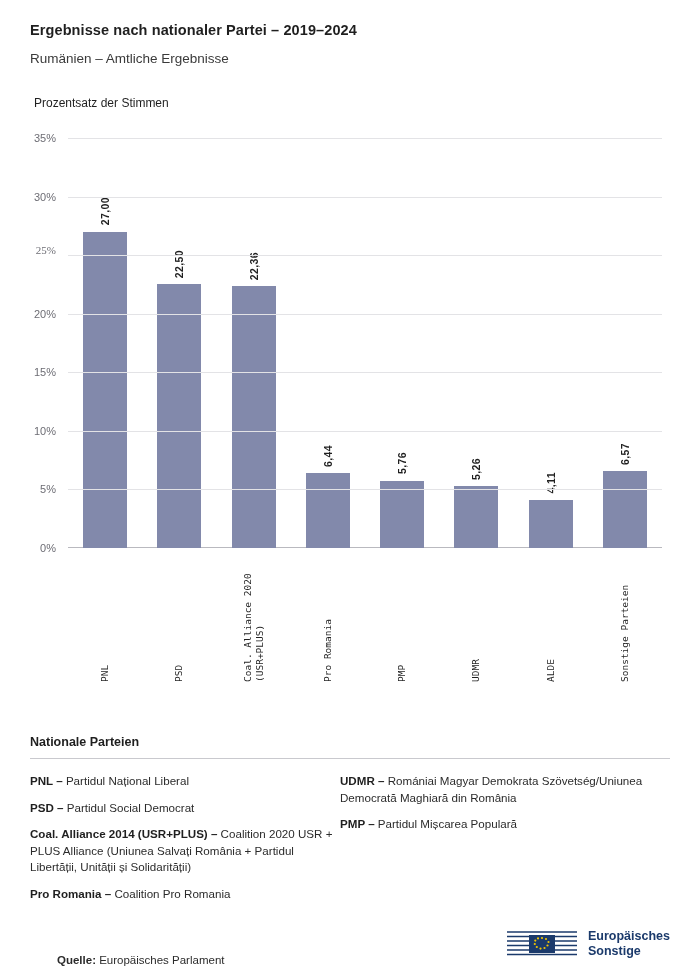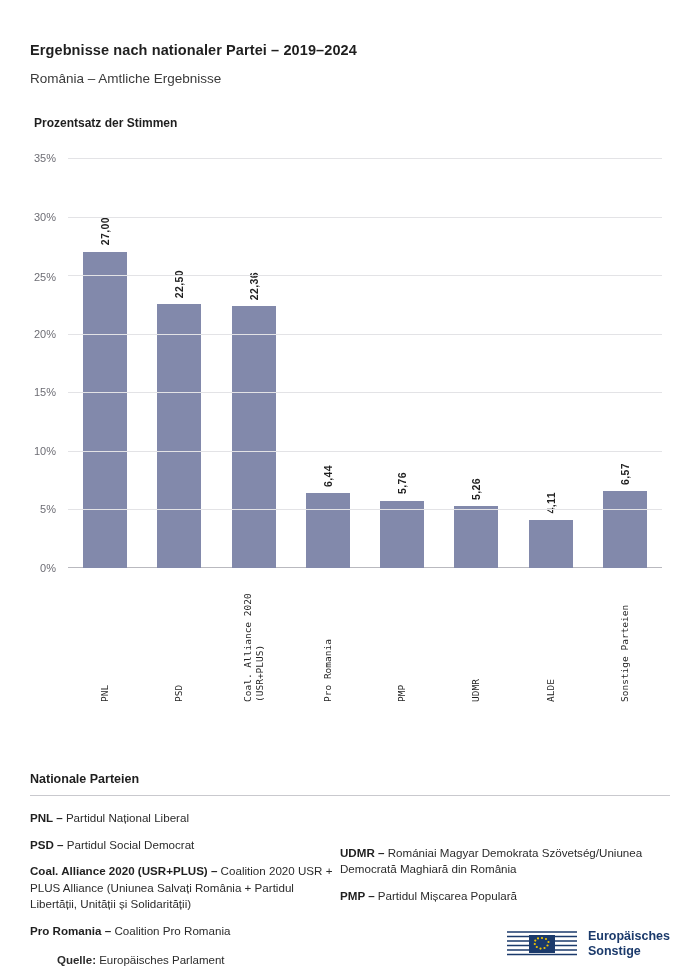--- a/index.html
+++ b/index.html
@@ -14,37 +14,36 @@
   }
   .page {
     position: relative;
     width: 700px;
     height: 980px;
     overflow: hidden;
   }
   
   .header {
     padding: 22px 48px 0 30px;
-    margin-top: 20px;
   }
   .title {
     font-size: 14.5px;
     font-weight: bold;
     color: #1f1f1f;
     letter-spacing: 0.1px;
   }
   .subtitle {
     font-size: 13.5px;
     color: #3a3a3a;
     margin-top: 13px;
     font-weight: normal;
   }
   .chart-label {
     font-size: 12px;
-    font-weight: bold;
+    font-weight: normal;
     color: #1f1f1f;
     margin-top: 30px;
     margin-left: 4px;
   }
   
   .chart-area {
     position: relative;
     margin: 18px 0 0 0;
     width: 700px;
     height: 560px;
@@ -145,32 +144,30 @@
   .legend-wrap {
     position: absolute;
     left: 30px;
     top: 735px;
     width: 640px;
   }
   .legend-title {
     font-size: 12.5px;
     font-weight: bold;
     color: #1f1f1f;
-    margin-top: 37px;
   }
   .legend-rule {
     margin-top: 9px;
     height: 1px;
     background: #c9c9ce;
     width: 640px;
   }
   .legend-cols {
     display: flex;
     margin-top: 14px;
-    align-items: center;
   }
   .legend-col {
     width: 310px;
   }
   .legend-entry {
     font-size: 11.6px;
     line-height: 16.5px;
     color: #2b2b2b;
     margin-bottom: 10px;
   }
@@ -211,32 +208,32 @@
     line-height: 15px;
   }
 </style>
 </head>
 <body>
 
 <div class="page">
 
   <div class="header">
     <div class="title">Ergebnisse nach nationaler Partei – 2019–2024</div>
-    <div class="subtitle">România – Amtliche Ergebnisse</div>
+    <div class="subtitle">Rumänien – Amtliche Ergebnisse</div>
     <div class="chart-label">Prozentsatz der Stimmen</div>
   </div>
 
   <div class="chart-area">
     <div class="ylabels" id="ylabels">
         <span style="top: 410px;">0%</span>
         <span style="top: 351.429px;">5%</span>
         <span style="top: 292.857px;">10%</span>
         <span style="top: 234.286px;">15%</span>
         <span style="top: 175.714px;">20%</span>
-        <span style="top: 119px;">25%</span>
+        <span style="top: 112px; font-family: Liberation Serif, serif;">25%</span>
         <span style="top: 58.5714px;">30%</span>
         <span style="top: 0px;">35%</span>
       </div>
     <div class="plot" id="plot">
       <div class="axis-base"></div>
       <div class="bars" id="bars">
           <div class="barcol">
             <div class="bar" style="height: 316.286px; background: rgb(130, 137, 171);"></div>
             <div class="barval" style="bottom: 322.286px;">27,00</div>
           </div>
@@ -305,21 +302,21 @@
       </div>
   </div>
 
   <div class="legend-wrap">
     <div class="legend-title">Nationale Parteien</div>
     <div class="legend-rule"></div>
     <div class="legend-cols">
       <div class="legend-col" id="legend-left">
           <div class="legend-entry"><b>PNL –</b><span> Partidul Național Liberal</span></div>
           <div class="legend-entry"><b>PSD –</b><span> Partidul Social Democrat</span></div>
-          <div class="legend-entry"><b>Coal. Alliance 2020 (USR+PLUS) –</b><span> Coalition 2020 USR + PLUS Alliance (Uniunea Salvați România + Partidul Libertății, Unității și Solidarității)</span></div>
+          <div class="legend-entry"><b>Coal. Alliance 2014 (USR+PLUS) –</b><span> Coalition 2020 USR + PLUS Alliance (Uniunea Salvați România + Partidul Libertății, Unității și Solidarității)</span></div>
           <div class="legend-entry"><b>Pro Romania –</b><span> Coalition Pro Romania</span></div>
         </div>
       <div class="legend-col" id="legend-right">
           <div class="legend-entry"><b>UDMR –</b><span> Romániai Magyar Demokrata Szövetség/Uniunea Democrată Maghiară din România</span></div>
           <div class="legend-entry"><b>PMP –</b><span> Partidul Mișcarea Populară</span></div>
         </div>
     </div>
   </div>
 
   <div class="footer">

